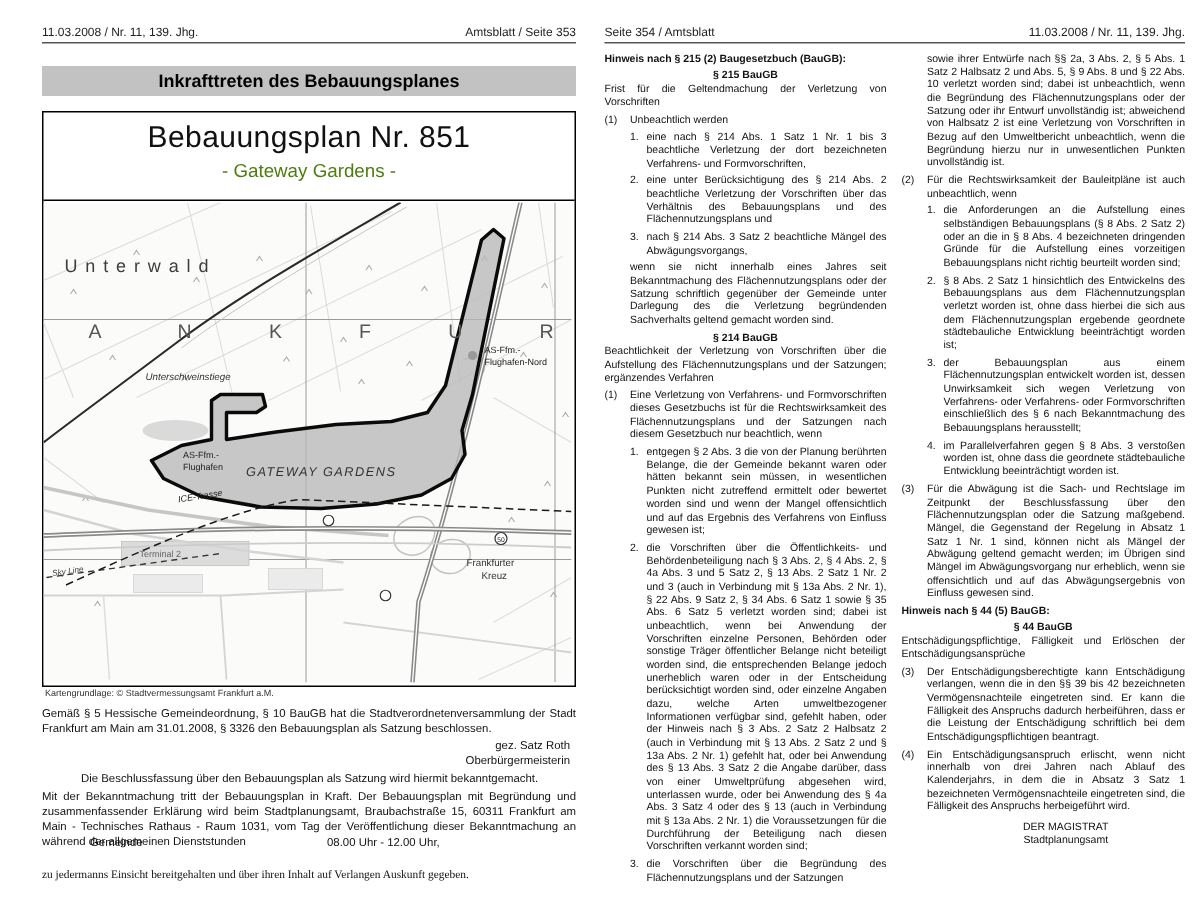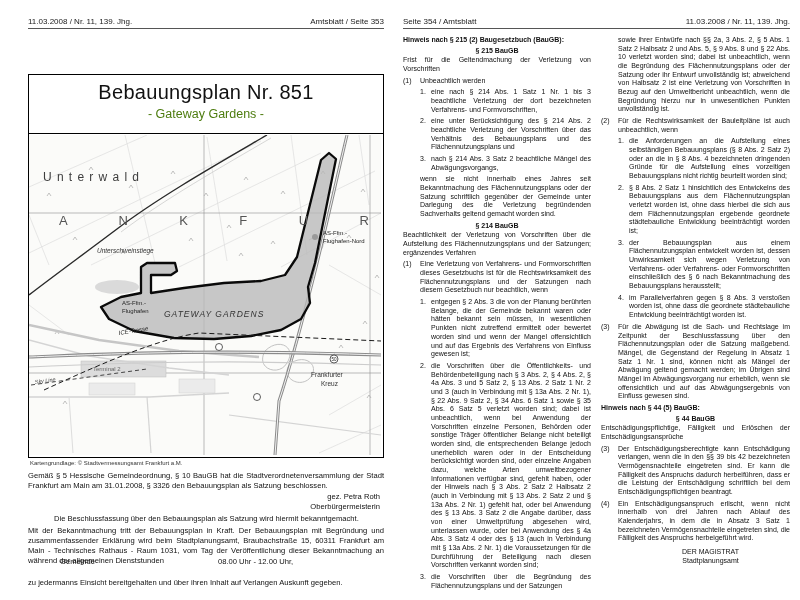--- a/index.html
+++ b/index.html
@@ -22,21 +22,21 @@
   #map-wrap{position:absolute;left:0;top:60px;width:352px;height:320px;}
   #map-credit{position:absolute;left:30px;top:460px;width:356px;font-size:6px;color:#333;}
   .lp{position:absolute;left:28px;width:356px;font-size:7.6px;line-height:1.3;text-align:justify;color:#111;}
   #para-beschluss{top:471px;}
   #sig-block{position:absolute;left:28px;top:492px;width:352px;text-align:right;font-size:7.6px;line-height:1.3;}
   #para-bekannt{top:514px;margin-left:26px;}
   #para-kraft{top:526px;}
   #hours{position:absolute;left:60px;top:557px;width:330px;font-size:7.6px;line-height:1.3;}
   .hours-row{display:flex;}
   .hours-days{width:158px;flex:none;}
-  #para-einsicht{top:578px;}
+  #para-einsicht{top:578px;font-family:Liberation Serif, serif;}
   
   .col{position:absolute;top:36px;font-size:7px;line-height:1.24;text-align:justify;color:#111;}
   #col1{left:403px;width:188px;}
   #col2{left:601px;width:189px;}
   .hb{font-weight:bold;text-align:left;margin-bottom:2px;}
   .cb{font-weight:bold;text-align:center;margin-bottom:1px;}
   .pl{margin-bottom:3px;}
   .para{display:flex;margin-bottom:3px;}
   .pnum{width:17px;flex:none;}
   .ptext{flex:1;}
@@ -54,20 +54,21 @@
 
   <div class="runhead" id="head-left">
     <span>11.03.2008 / Nr. 11, 139. Jhg.</span>
     <span>Amtsblatt / Seite 353</span>
   </div>
   <div class="runhead" id="head-right">
     <span>Seite 354 / Amtsblatt</span>
     <span>11.03.2008 / Nr. 11, 139. Jhg.</span>
   </div>
 
+  <div id="banner">Inkrafttreten des Bebauungsplanes</div>
 
   <div id="plan-box">
     <div class="box-head">
       <div class="box-title">Bebauungsplan Nr. 851</div>
       <div class="box-subtitle">- Gateway Gardens -</div>
     </div>
     <div id="map-wrap">
       <svg width="352" height="320" viewBox="0 0 352 320">
         <defs>
           <path id="tree" d="M0 3 L2 0 L4 3" fill="none" stroke="#a9a9a9" stroke-width="0.7"></path>
@@ -178,21 +179,21 @@
         <text x="292" y="251" font-size="6.5" fill="#333">Kreuz</text>
       </svg>
     </div>
   </div>
 
   <div id="map-credit">Kartengrundlage: © Stadtvermessungsamt Frankfurt a.M.</div>
 
   <div class="lp" id="para-beschluss">Gemäß § 5 Hessische Gemeindeordnung, § 10 BauGB hat die Stadtverordnetenversammlung der Stadt Frankfurt am Main am 31.01.2008, § 3326 den Bebauungsplan als Satzung beschlossen.</div>
 
   <div id="sig-block">
-    <div>gez. Petra Roth</div>
+    <div>gez. Satz Roth</div>
     <div>Oberbürgermeisterin</div>
   </div>
 
   <div class="lp" id="para-bekannt">Die Beschlussfassung über den Bebauungsplan als Satzung wird hiermit bekanntgemacht.</div>
   <div class="lp" id="para-kraft">Mit der Bekanntmachung tritt der Bebauungsplan in Kraft. Der Bebauungsplan mit Begründung und zusammenfassender Erklärung wird beim Stadtplanungsamt, Braubachstraße 15, 60311 Frankfurt am Main - Technisches Rathaus - Raum 1031, vom Tag der Veröffentlichung dieser Bekanntmachung an während der allgemeinen Dienststunden</div>
 
   <div id="hours">
     <div class="hours-row">
       <span class="hours-days">Gemeinde</span>
       <span>08.00 Uhr - 12.00 Uhr,</span>

